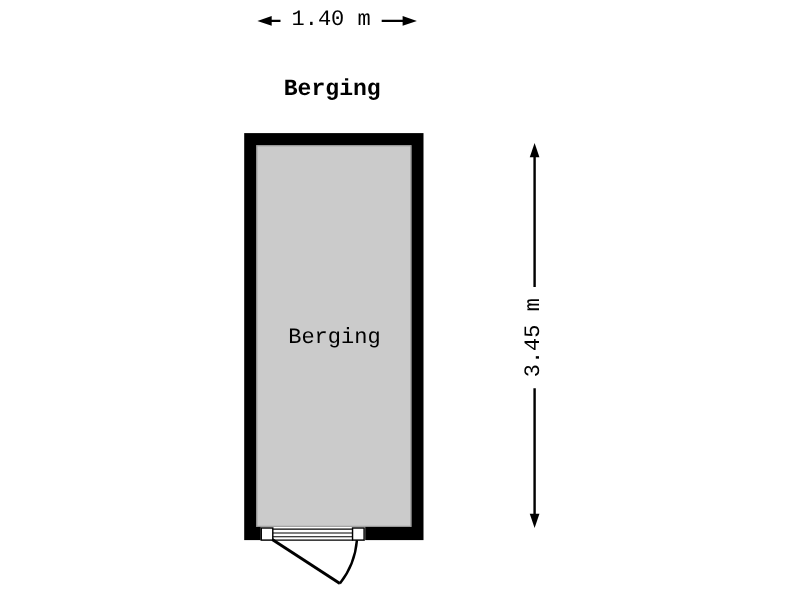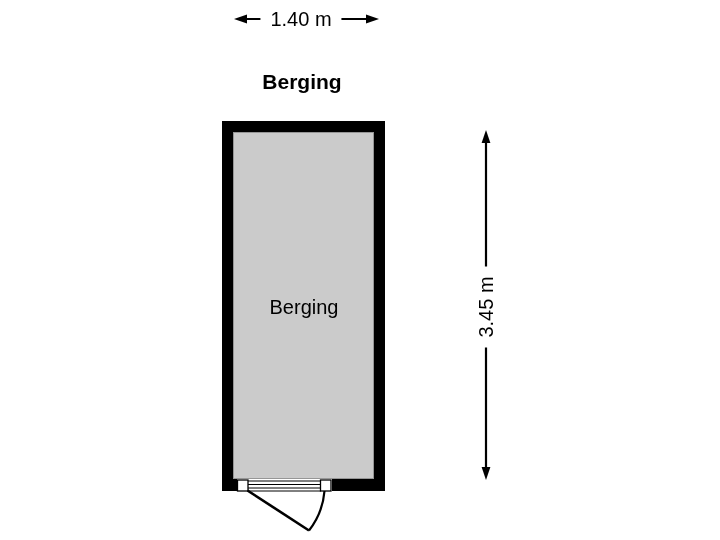--- a/index.html
+++ b/index.html
@@ -1,18 +1,18 @@
 <!DOCTYPE html>
 <html><head>
 <meta charset="utf-8">
 <style>
   html,body{margin:0;padding:0;background:#fff;}
   #canvas{
     position:relative;width:580px;height:540px;background:#ffffff;
-    font-family:Liberation Sans, sans-serif;overflow:hidden;
+    font-family:Liberation Mono, monospace;overflow:hidden;
   }
   .abs{position:absolute;}
   
   .room-walls{left:222px;top:121px;width:163px;height:370px;background:#000;}
   .room-floor{left:233px;top:132px;width:141px;height:347px;background:#cbcbcb;
     border:1px solid #969696;box-sizing:border-box;}
   
   .plan-title{
     left:302px;top:82px;transform:translate(-50%,-50%);
     font-size:21px;font-weight:bold;color:#000;white-space:nowrap;

